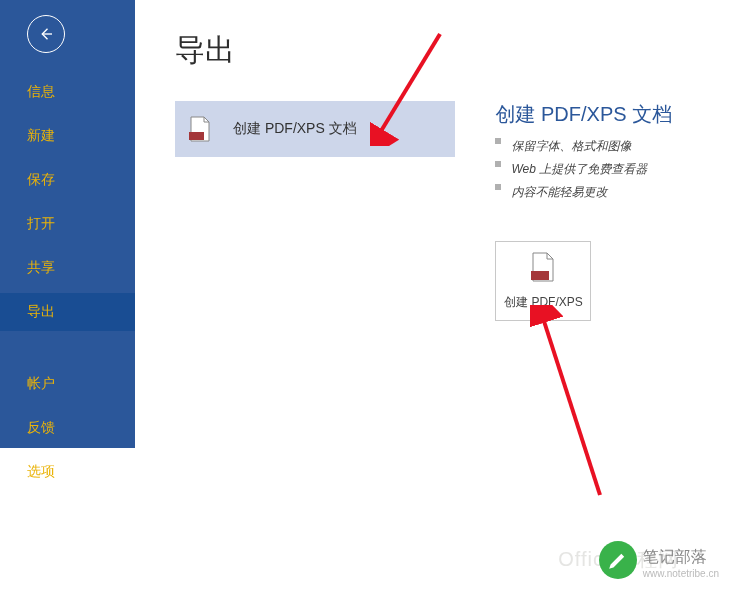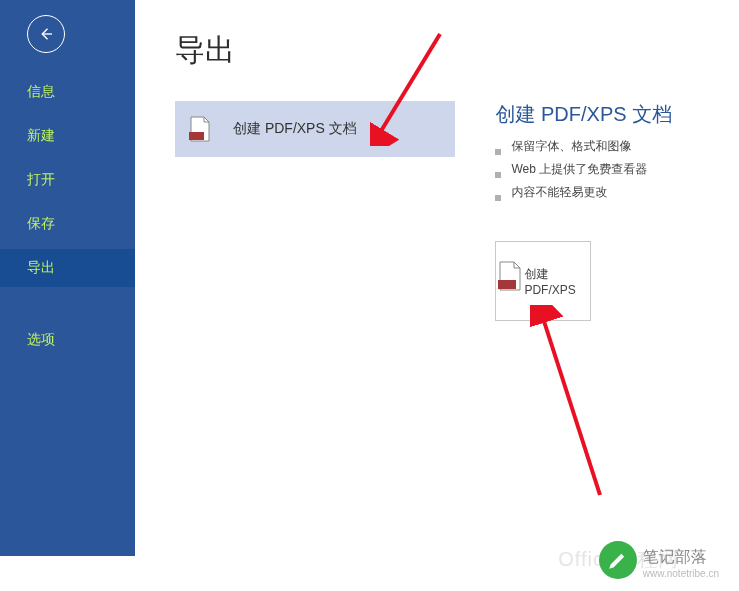--- a/index.html
+++ b/index.html
@@ -9,23 +9,23 @@
       height: 591px;
       overflow: hidden;
       position: relative;
       background: #fff;
     }
     .sidebar {
       position: absolute;
       left: 0;
       top: 0;
       width: 135px;
-      height: 556px;
+      height: 448px;
       background: #2b579a;
-      color: #bef264;
+      color: #eab308;
     }
     .back-btn {
       width: 38px;
       height: 38px;
       border: 1.5px solid #fff;
       border-radius: 50%;
       margin: 15px 0 20px 27px;
       display: flex;
       align-items: center;
       justify-content: center;
@@ -86,39 +86,40 @@
       width: 220px;
     }
     .panel-title {
       color: #2b579a;
       font-size: 20px;
       font-weight: normal;
       margin-bottom: 10px;
     }
     .bullet-row {
       display: flex;
-      align-items: flex-end;
+      align-items: flex-start;
       font-size: 12px;
       color: #444;
       margin-bottom: 6px;
+      font-style: italic;
     }
     .bullet {
       width: 6px;
       height: 6px;
       background: #b0b0b0;
       margin-right: 10px;
       flex-shrink: 0;
     }
     .create-btn {
       margin-top: 40px;
       width: 96px;
       height: 80px;
       border: 1px solid #c8c8c8;
       display: flex;
-      flex-direction: row;
+      flex-direction: column;
       align-items: center;
       justify-content: center;
       cursor: pointer;
       font-size: 12px;
       color: #444;
       background: #fff;
     }
     .create-btn .btn-icon { margin-bottom: 8px; }
     .arrow1 {
       position: absolute;
@@ -172,24 +173,27 @@
 <div class="sidebar">
   <div class="back-btn">
     <svg width="18" height="18" viewBox="0 0 24 24" fill="none" stroke="#fff" stroke-width="1.8">
       <path d="M14 5l-7 7 7 7"></path>
       <path d="M7 12h13"></path>
     </svg>
   </div>
   <div id="sidebar-items">
       <div class="sidebar-item">信息</div>
       <div class="sidebar-item">新建</div>
+      <div class="sidebar-item">保存</div>
       <div class="sidebar-item">打开</div>
-      <div class="sidebar-item">保存</div>
+      <div class="sidebar-item">共享</div>
       <div class="sidebar-item active">导出</div>
       <div class="sidebar-spacer"></div>
+      <div class="sidebar-item">帐户</div>
+      <div class="sidebar-item">反馈</div>
       <div class="sidebar-item">选项</div>
     </div>
 </div>
 
 <div class="main">
   <h1 class="page-title">导出</h1>
 
   <div class="export-options" id="export-options"><div class="export-option selected">
         <span class="opt-icon">
           <svg width="22" height="26" viewBox="0 0 22 26">

